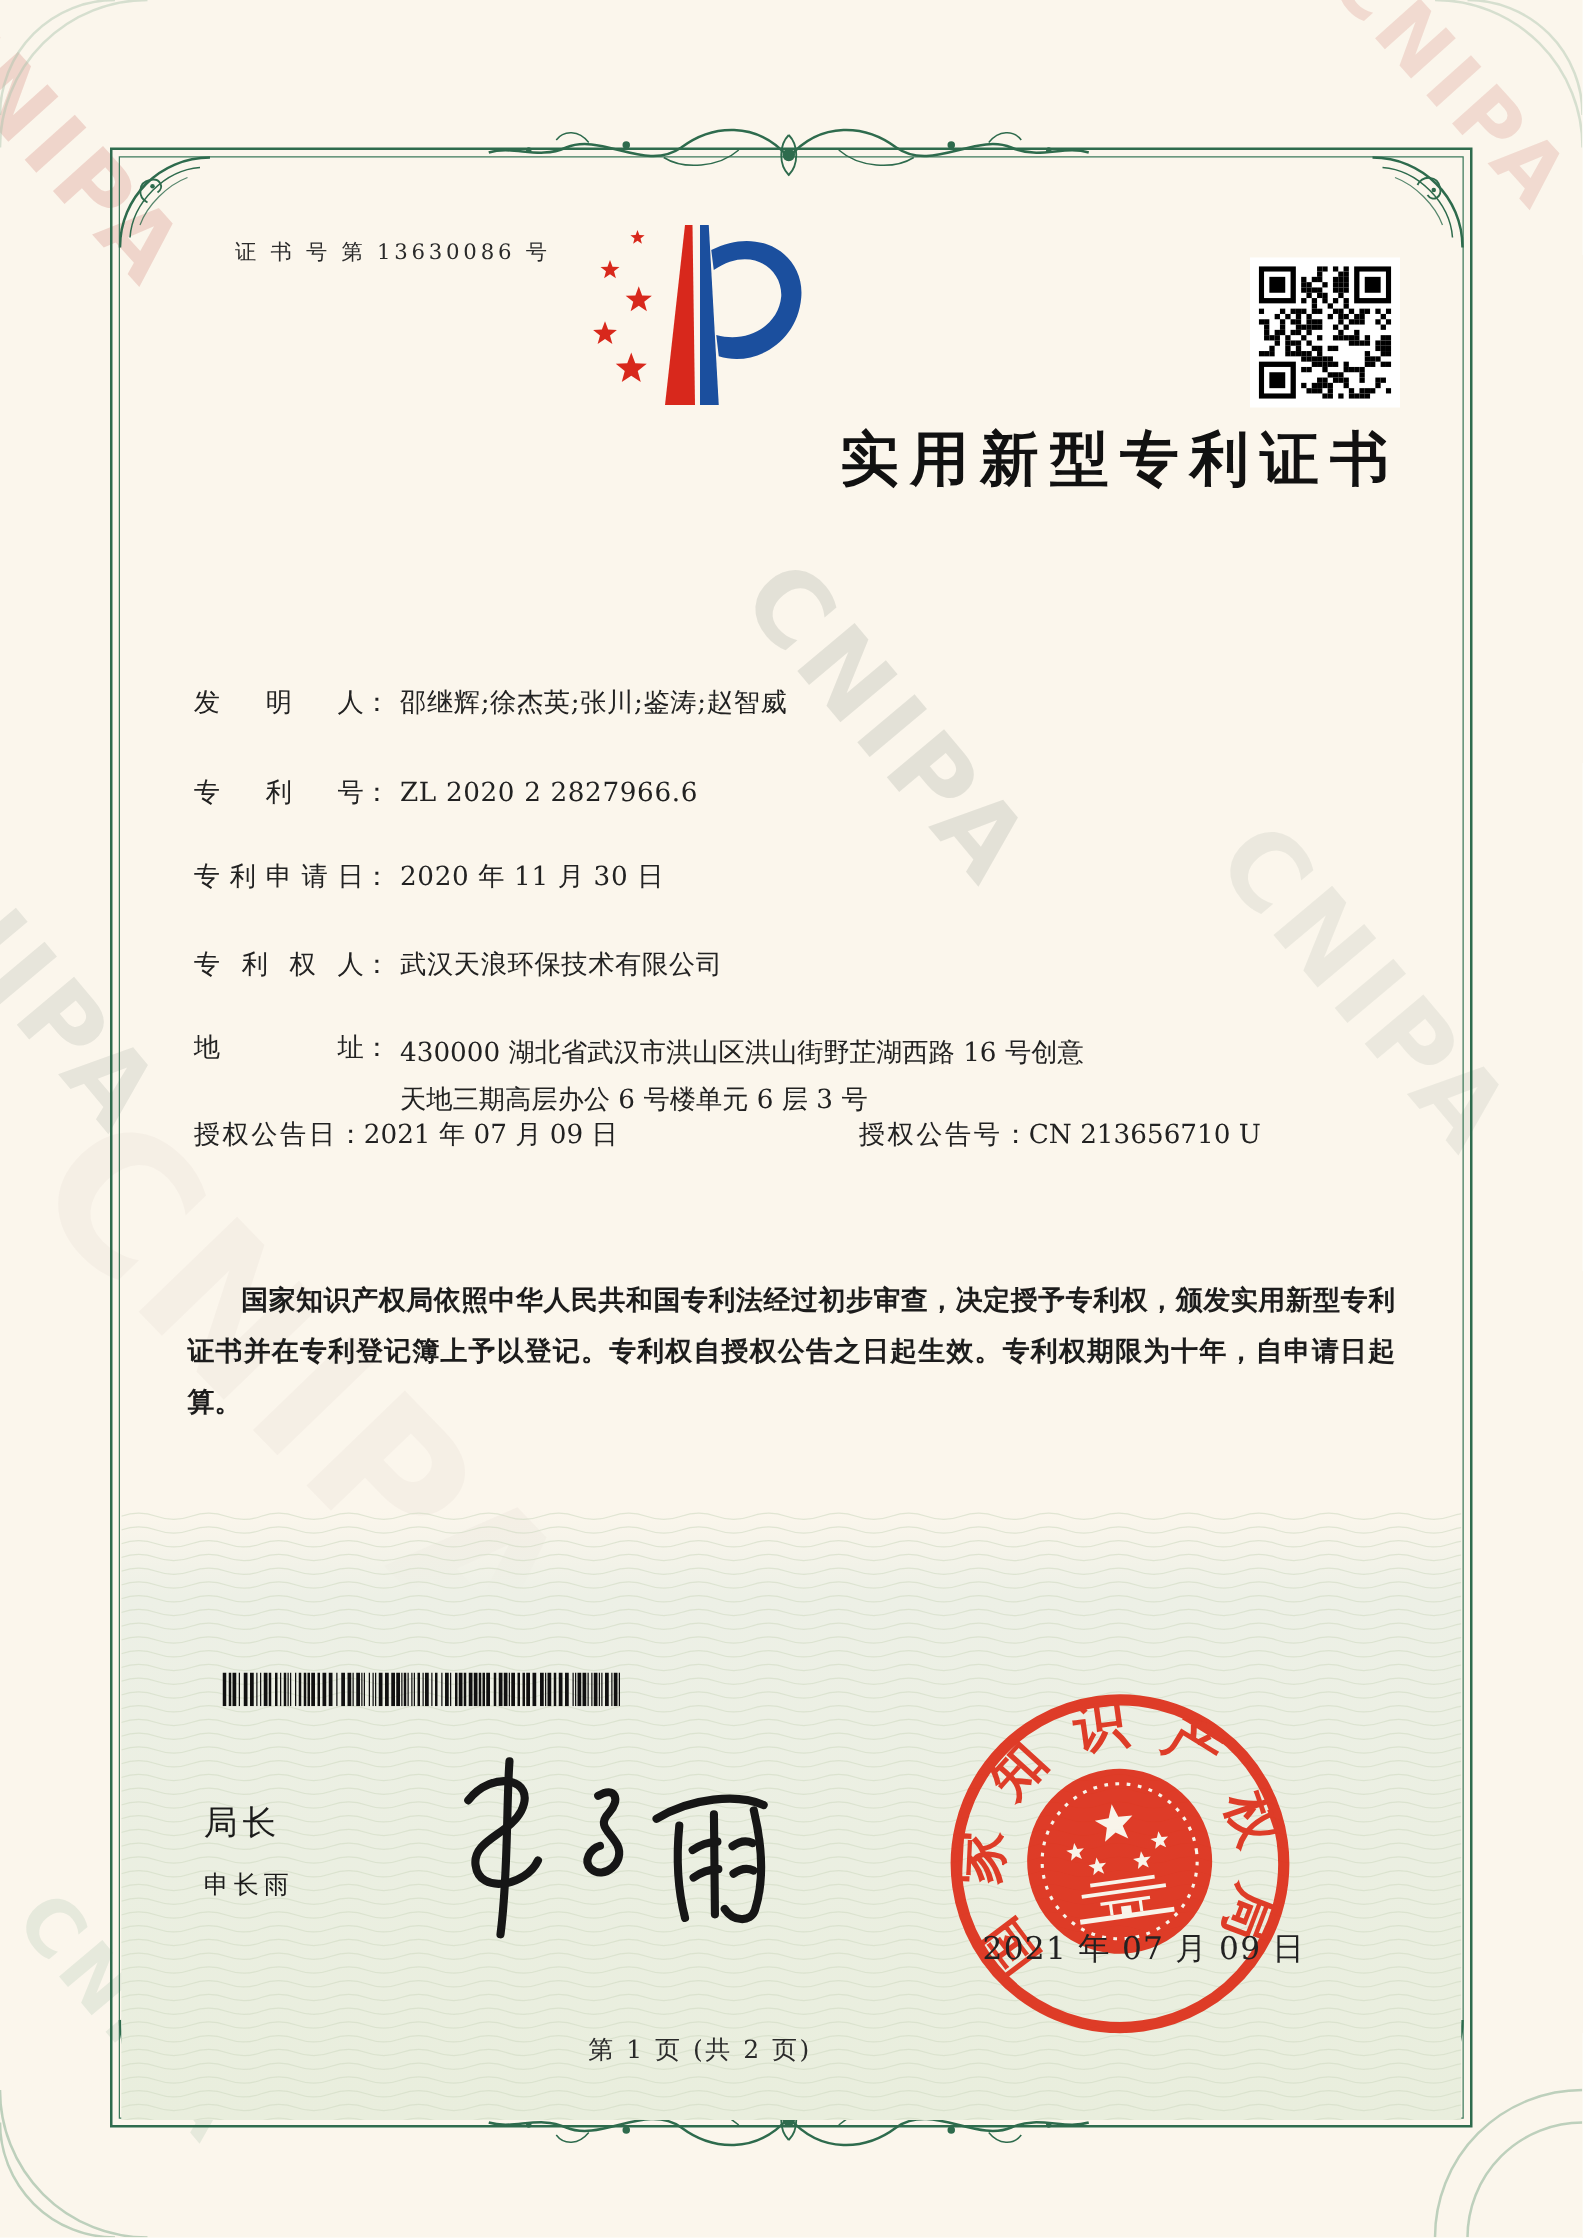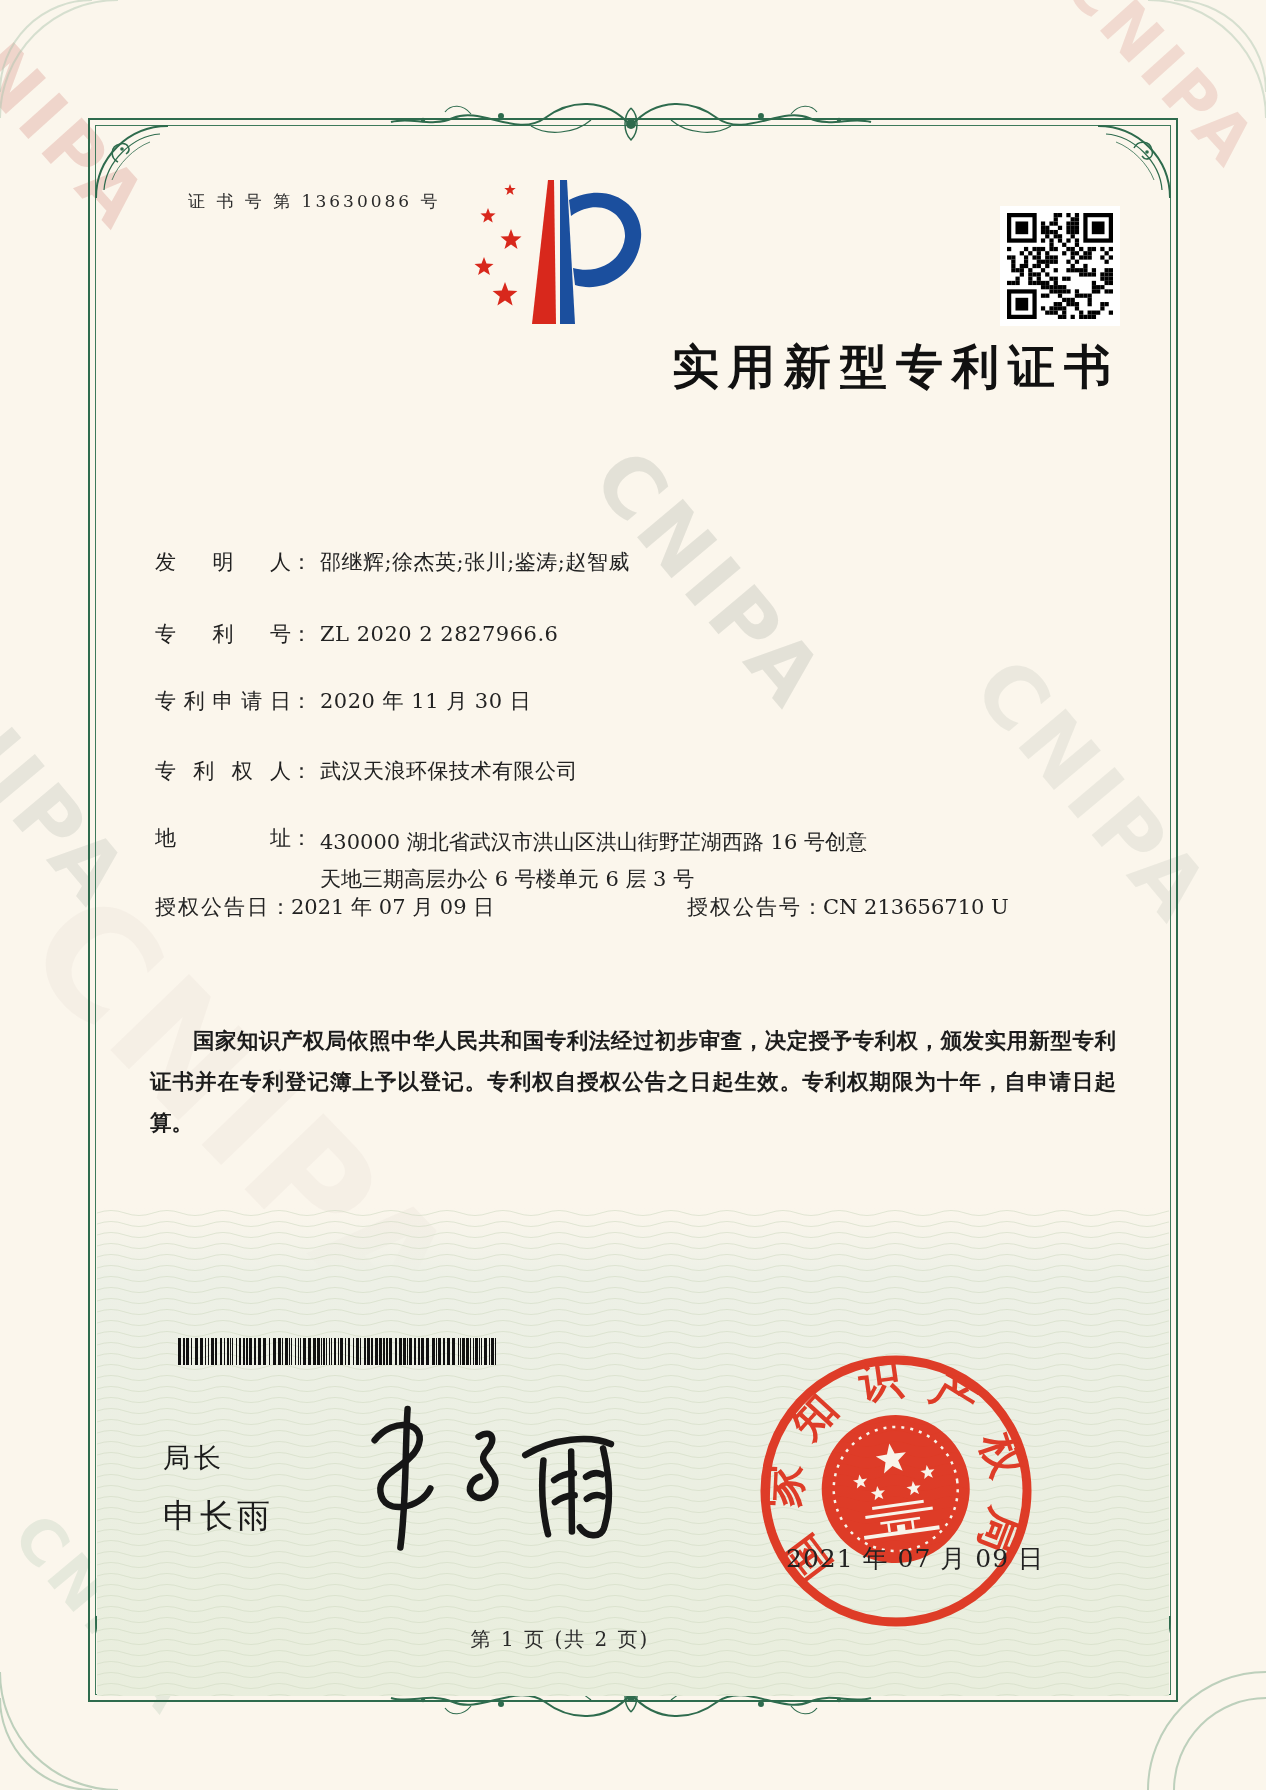--- a/index.html
+++ b/index.html
@@ -40,21 +40,21 @@
              line-height:41px;text-align:justify;color:#1c1c1c;}
   .body-text p{margin:0;text-indent:2em;font-weight:bold;}
   
   .wave-band{position:absolute;left:97px;top:1208px;width:1072px;height:488px;overflow:hidden;
              background:linear-gradient(180deg, rgba(238,241,231,0) 0%, #edf0e6 14%, #e9eedd 100%);}
   
   .barcode{position:absolute;left:178px;top:1338px;}
   .sig-label{position:absolute;left:163px;top:1440px;font-family:"DejaVu Sans","Liberation Sans",sans-serif;
              font-size:27px;color:#1b1b1b;letter-spacing:4px;}
   .sig-name{position:absolute;left:163px;top:1494px;font-family:"DejaVu Sans","Liberation Sans",sans-serif;
-            font-size:33px;color:#1b1b1b;letter-spacing:4px;}
+            font-size:20px;color:#1b1b1b;letter-spacing:4px;}
   .signature{position:absolute;left:348px;top:1392px;transform:rotate(-2deg);}
   .seal{position:absolute;left:746px;top:1341px;opacity:.93;}
   .seal-date{position:absolute;left:786px;top:1542px;font-size:25px;letter-spacing:1px;color:#222;z-index:5;}
   .page-footer{position:absolute;left:0;top:1626px;width:1120px;text-align:center;
                font-size:20px;letter-spacing:2px;color:#2a2a2a;z-index:6;}
   .bottom-note{position:absolute;left:0;top:1722px;width:1120px;text-align:center;
                font-size:22px;letter-spacing:2px;color:#222;}
 </style>
 </head>
 <body>

